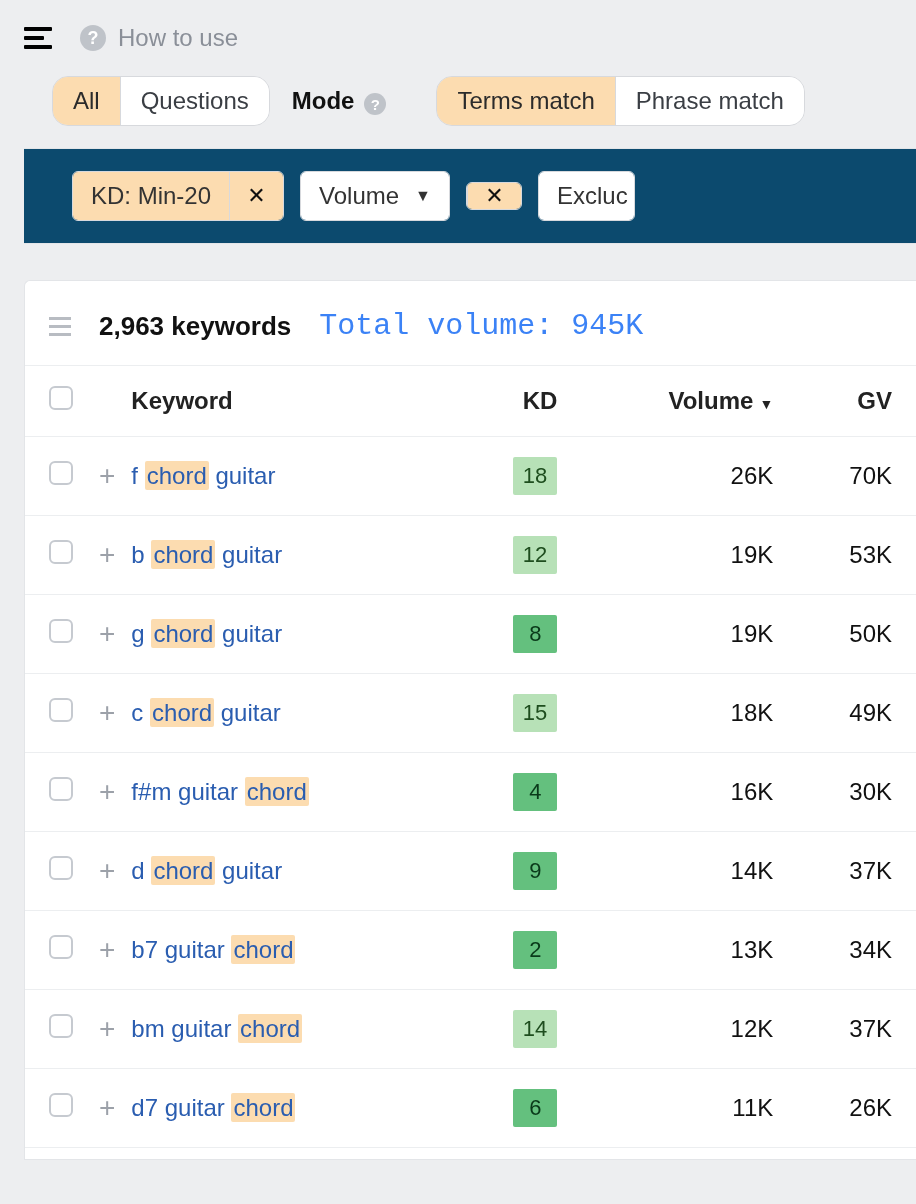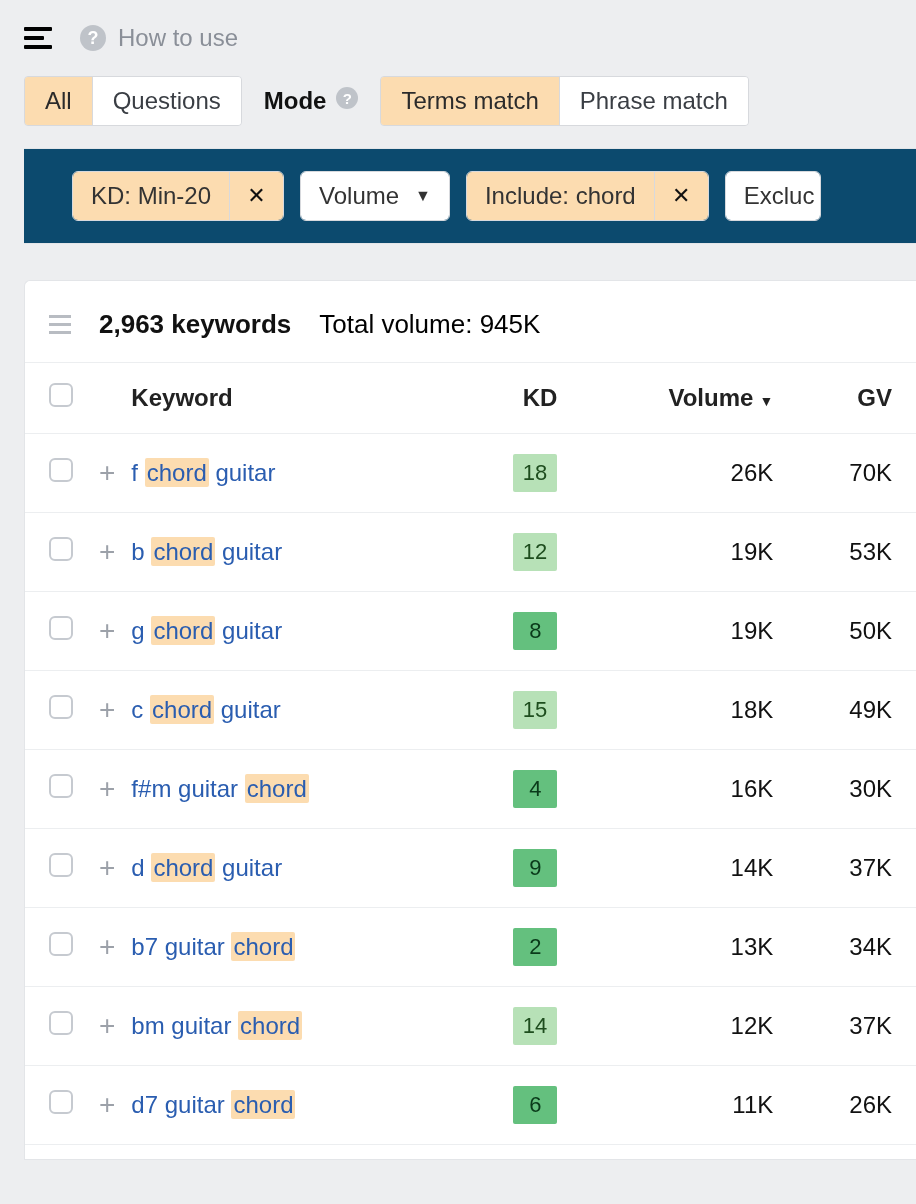--- a/index.html
+++ b/index.html
@@ -40,29 +40,29 @@
   .help-circle {
     width:26px; height:26px; border-radius:50%; background:#bfc3c9;
     color:#fff; font-weight:700; font-size:18px;
     display:flex; align-items:center; justify-content:center;
   }
   .topbar-row2 {
     display:flex; align-items:center; gap:22px;
     padding-bottom: 22px;
   }
   .seg {
-    display:flex; border:1px solid #d7d9dd; border-radius:4px; overflow:hidden;
+    display:flex; border:1px solid #d7d9dd; border-radius:16px; overflow:hidden;margin-left:28px;
   }
   .seg button {
     border:none; background:#fff; padding:10px 20px; font-size:24px; color:#3a3e44; cursor:pointer;
     font-family: inherit;
   }
   .seg button + button { border-left:1px solid #d7d9dd; }
   .seg button.active { background:#fcdcb0; color:#2b2b2b; }
-  .mode-label { font-size:24px; font-weight:800; color:#111; display:flex; align-items:flex-start; gap:10px;}
+  .mode-label { font-size:24px; font-weight:800; color:#111; display:flex; align-items:flex-end; gap:10px;}
   .mode-label .help-circle { width:22px; height:22px; font-size:15px; }
   .filters-strip {
     background:#0c4a6e;
     border-top:1px solid #e3e5e8;
     border-bottom:1px solid #e3e5e8;
     padding:22px 24px 22px 48px;
     margin-left:24px;
     display:flex; gap:16px; align-items:center;
     overflow:hidden;
   }
@@ -90,21 +90,21 @@
     border-radius:6px 0 0 0;
     min-height: 880px;
   }
   .panel-head {
     display:flex; align-items:center; gap:28px;
     padding:28px 24px 22px 24px;
   }
   .list-icon { display:flex; flex-direction:column; gap:5px; cursor:pointer;}
   .list-icon span { display:block; width:22px; height:3px; background:#b8bcc2; }
   .kw-count { font-size:26px; font-weight:800; color:#111;}
-  .total-vol { font-size:26px; color:#000000;}
+  .total-vol { font-size:30px; color:#3b82f6;font-family:Liberation Mono, monospace;}
   table { width:100%; border-collapse:collapse; }
   th, td {
     text-align:left; font-size:24px; padding:20px 10px;
     border-bottom:1px solid #eceef0;
     white-space:nowrap;
   }
   th { color:#222; font-weight:800; border-top:1px solid #eceef0;}
   th.num, td.num { text-align:right; }
   th.first, td.first { padding-left:24px; width:46px;}
   .cbx {
@@ -163,21 +163,20 @@
     <div class="chip-body">KD: Min-20</div>
     <button class="chip-x">✕</button>
   </div>
   <div class="chip plain">
     <div class="chip-body">
       <span>Volume</span>
       <span class="chev">▼</span>
     </div>
   </div>
   <div class="chip highlight">
-    <div class="chip-body">Include: chord</div>
     <button class="chip-x">✕</button>
   </div>
   <div class="chip plain cut">
     <div class="chip-body">Excluc</div>
   </div>
 </div>
 
 <div class="panel">
   <div class="panel-head">
     <div class="list-icon">

